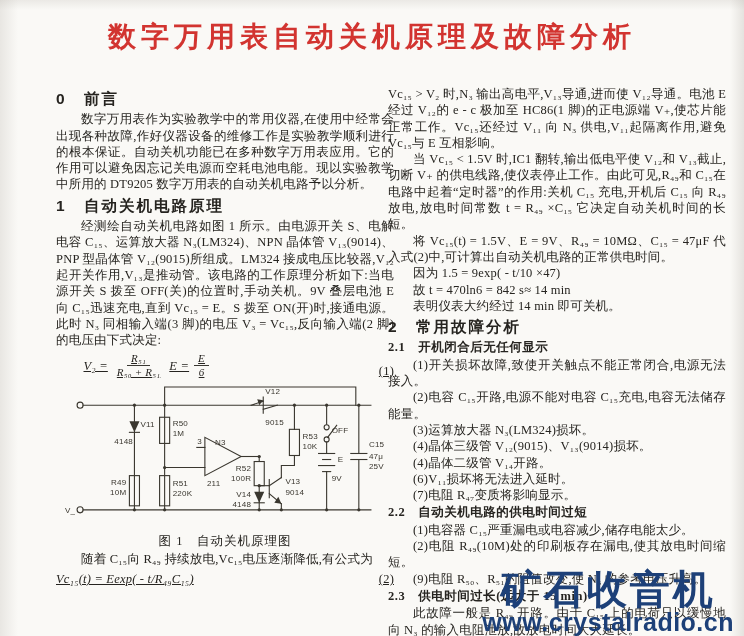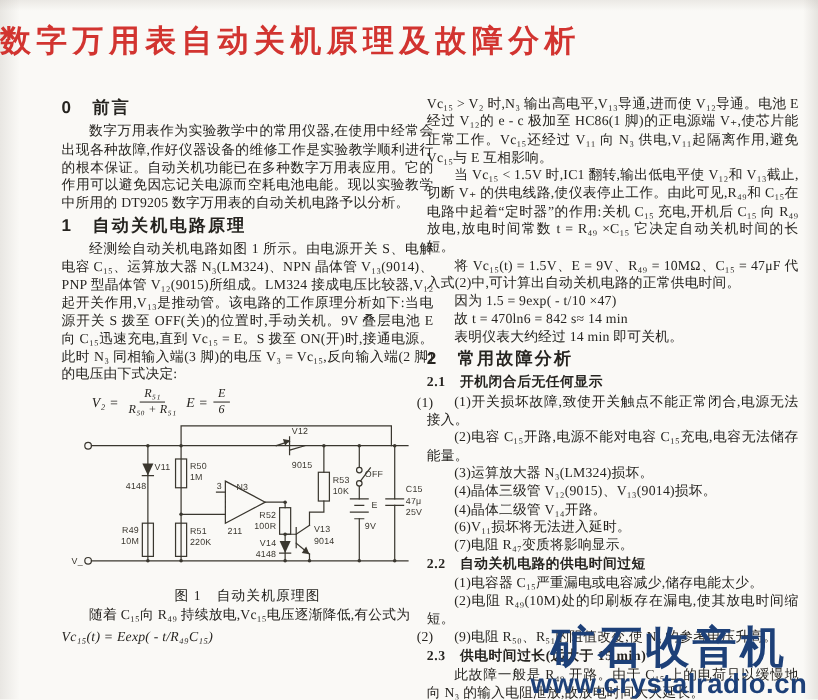--- a/index.html
+++ b/index.html
@@ -9,41 +9,41 @@
     font-family:"Liberation Serif","DejaVu Serif",serif;
     color:#262420;
   }
   body::before{content:"";position:absolute;left:0;top:0;width:744px;height:636px;
     background:
       linear-gradient(90deg, rgba(180,175,168,.25) 0, rgba(180,175,168,0) 18px),
       linear-gradient(270deg, rgba(180,175,168,.30) 0, rgba(180,175,168,0) 14px),
       linear-gradient(180deg, rgba(190,185,178,.25) 0, rgba(190,185,178,0) 10px);
     pointer-events:none;}
   .title{
-    position:absolute;top:18px;left:0;width:100%;
+    position:absolute;top:18px;left:0;width:100%;text-align:center;
     font-family:"Liberation Sans","DejaVu Sans",sans-serif;
     font-weight:bold;font-size:28px;letter-spacing:5px;color:#d23430;
   }
   .col{
     position:absolute;top:86px;font-size:12.5px;line-height:16.3px;
     text-align:justify;letter-spacing:.2px;
   }
   .col-left{left:56px;width:338px;}
   .col-right{left:388px;width:338px;}
   p{margin:0;text-indent:2em;}
   .noindent{text-indent:0;}
   .sec{
     font-family:"Liberation Sans","DejaVu Sans",sans-serif;
     font-size:15.5px;font-weight:600;margin:5px 0 4px;text-indent:0;letter-spacing:2px;
   }
   .subsec{margin:1px 0;text-indent:0;font-weight:600;letter-spacing:.5px;}
   .item{margin:0;text-indent:2em;}
   .formula{
-    display:flex;align-items:center;justify-content:space-between;
-    margin:4px 0 2px;font-style:italic;
+    display:flex;align-items:flex-end;justify-content:space-between;
+    margin:4px 0 2px;font-style:italic;text-decoration:underline;
   }
   .formula .fbody{display:inline-flex;align-items:center;gap:5px;padding-left:2.2em;}
   .formula .ftag{font-style:normal;}
   .frac{display:inline-flex;flex-direction:column;align-items:center;font-size:11px;line-height:13px;}
   .frac .num{padding:0 4px;border-bottom:1px solid #3a3832;}
   .frac .den{padding:0 4px;}
   .figure{margin:2px 0 0;text-align:center;text-indent:0;}
   .figure svg{display:block;margin:0 auto;}
   .figcap{text-align:center;text-indent:0;margin:1px 0 1px;letter-spacing:1px;}
   svg .w{stroke:#3a372f;stroke-width:1.1;fill:none;stroke-linecap:square;}

